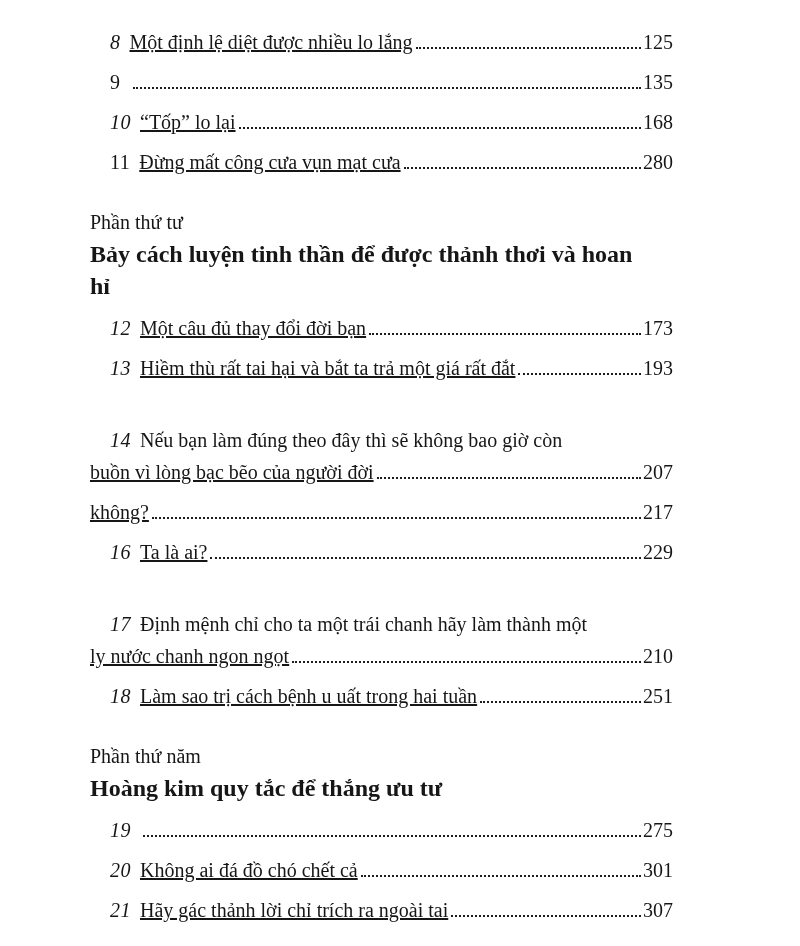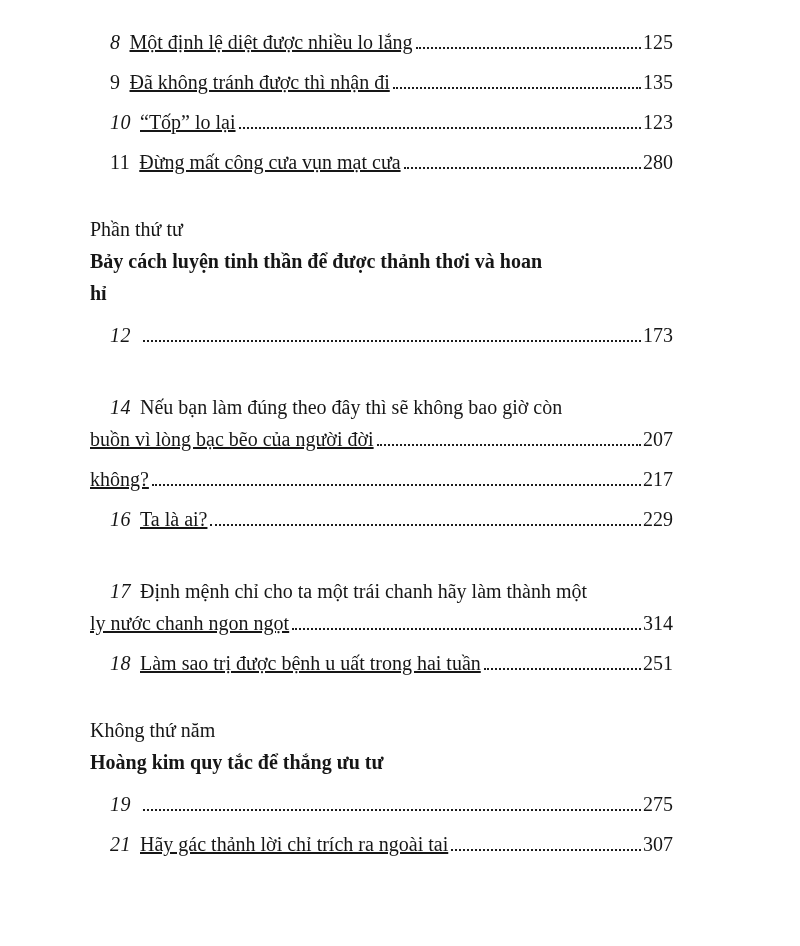--- a/index.html
+++ b/index.html
@@ -50,81 +50,89 @@
     min-width: 8px;
     height: 0;
     border-bottom: 2px dotted #1c1c1c;
     margin: 0 1px 1px 3px;
   }
   .page-num {
     flex: 0 0 auto;
     margin-left: 1px;
   }
   .section-header {
-    margin-top: 35px;
+    margin-top: 28px;
     margin-bottom: 10px;
   }
   .section-label {
     font-size: 20px;
     line-height: 32px;
   }
   .section-title {
     font-weight: 700;
-    font-size: 20px;
+    font-size: 24px;
     line-height: 32px;
     white-space: nowrap;
   }
 </style>
 </head>
 <body>
 
 <div class="page">
   <div class="toc">
       <div class="entry">
         <div class="line-last with-num">
           <span class="num">8</span>
           <span class="title">Một định lệ diệt được nhiều lo lắng</span>
           <span class="dots"></span>
           <span class="page-num">125</span>
         </div>
       </div>
       <div class="entry">
         <div class="line-last with-num">
           <span class="num upright">9</span>
-          <span class="title">Đã không tránh được thì nhận đi</span>
           <span class="dots"></span>
           <span class="page-num">135</span>
         </div>
       </div>
       <div class="entry">
         <div class="line-last with-num">
           <span class="num">10</span>
           <span class="title">“Tốp” lo lại</span>
           <span class="dots"></span>
-          <span class="page-num">123</span>
+          <span class="page-num">168</span>
         </div>
       </div>
       <div class="entry">
         <div class="line-last with-num">
           <span class="num upright">11</span>
           <span class="title">Đừng mất công cưa vụn mạt cưa</span>
           <span class="dots"></span>
           <span class="page-num">280</span>
         </div>
       </div>
       <div class="section-header">
         <div class="section-label">Phần thứ tư</div>
         <div class="section-title">Bảy cách luyện tinh thần để được thảnh thơi và hoan</div>
         <div class="section-title">hỉ</div>
       </div>
       <div class="entry">
         <div class="line-last with-num">
           <span class="num">12</span>
+          <span class="title">Một câu đủ thay đổi đời bạn</span>
           <span class="dots"></span>
           <span class="page-num">173</span>
+        </div>
+      </div>
+      <div class="entry">
+        <div class="line-last with-num">
+          <span class="num">13</span>
+          <span class="title">Hiềm thù rất tai hại và bắt ta trả một giá rất đắt</span>
+          <span class="dots"></span>
+          <span class="page-num">193</span>
         </div>
       </div>
       <div class="entry">
         <div class="line-first"><span class="num">14</span><span class="first-text">Nếu bạn làm đúng theo đây thì sẽ không bao giờ còn</span></div>
         <div class="line-last">
           <span class="title">buồn vì lòng bạc bẽo của người đời</span>
           <span class="dots"></span>
           <span class="page-num">207</span>
         </div>
       </div>
@@ -141,40 +149,48 @@
           <span class="title">Ta là ai?</span>
           <span class="dots"></span>
           <span class="page-num">229</span>
         </div>
       </div>
       <div class="entry">
         <div class="line-first"><span class="num">17</span><span class="first-text">Định mệnh chỉ cho ta một trái chanh hãy làm thành một</span></div>
         <div class="line-last">
           <span class="title">ly nước chanh ngon ngọt</span>
           <span class="dots"></span>
-          <span class="page-num">314</span>
+          <span class="page-num">210</span>
         </div>
       </div>
       <div class="entry">
         <div class="line-last with-num">
           <span class="num">18</span>
-          <span class="title">Làm sao trị được bệnh u uất trong hai tuần</span>
+          <span class="title">Làm sao trị cách bệnh u uất trong hai tuần</span>
           <span class="dots"></span>
           <span class="page-num">251</span>
         </div>
       </div>
       <div class="section-header">
-        <div class="section-label">Không thứ năm</div>
+        <div class="section-label">Phần thứ năm</div>
         <div class="section-title">Hoàng kim quy tắc để thắng ưu tư</div>
       </div>
       <div class="entry">
         <div class="line-last with-num">
           <span class="num">19</span>
           <span class="dots"></span>
           <span class="page-num">275</span>
+        </div>
+      </div>
+      <div class="entry">
+        <div class="line-last with-num">
+          <span class="num">20</span>
+          <span class="title">Không ai đá đồ chó chết cả</span>
+          <span class="dots"></span>
+          <span class="page-num">301</span>
         </div>
       </div>
       <div class="entry">
         <div class="line-last with-num">
           <span class="num">21</span>
           <span class="title">Hãy gác thảnh lời chỉ trích ra ngoài tai</span>
           <span class="dots"></span>
           <span class="page-num">307</span>
         </div>
       </div>

